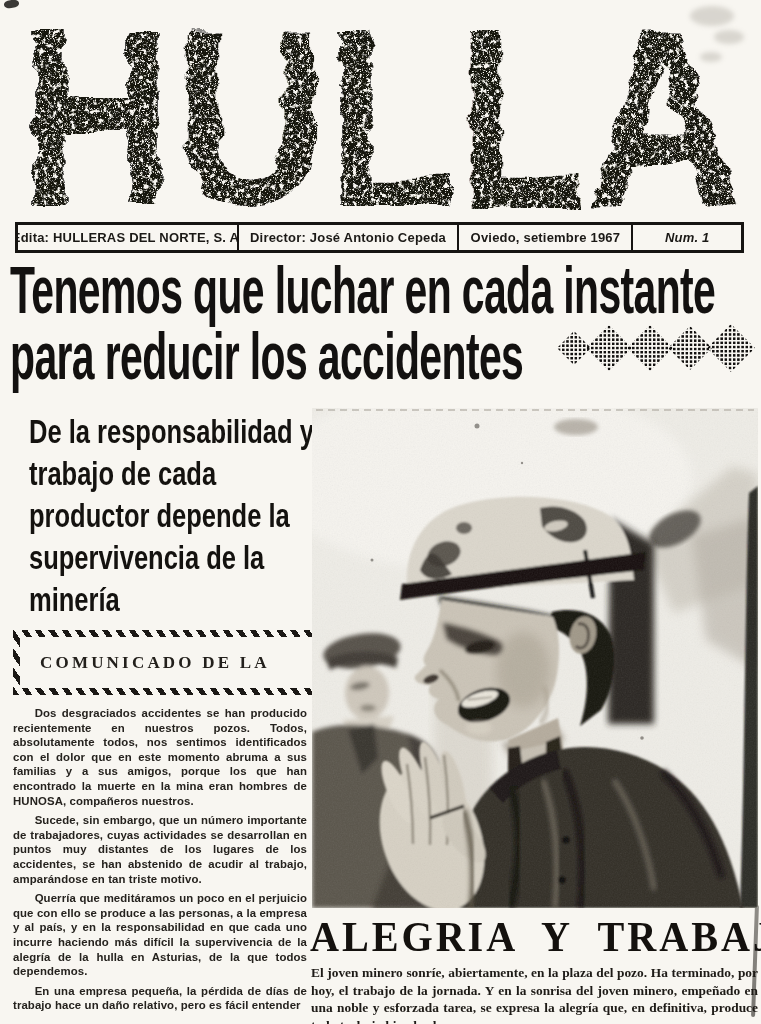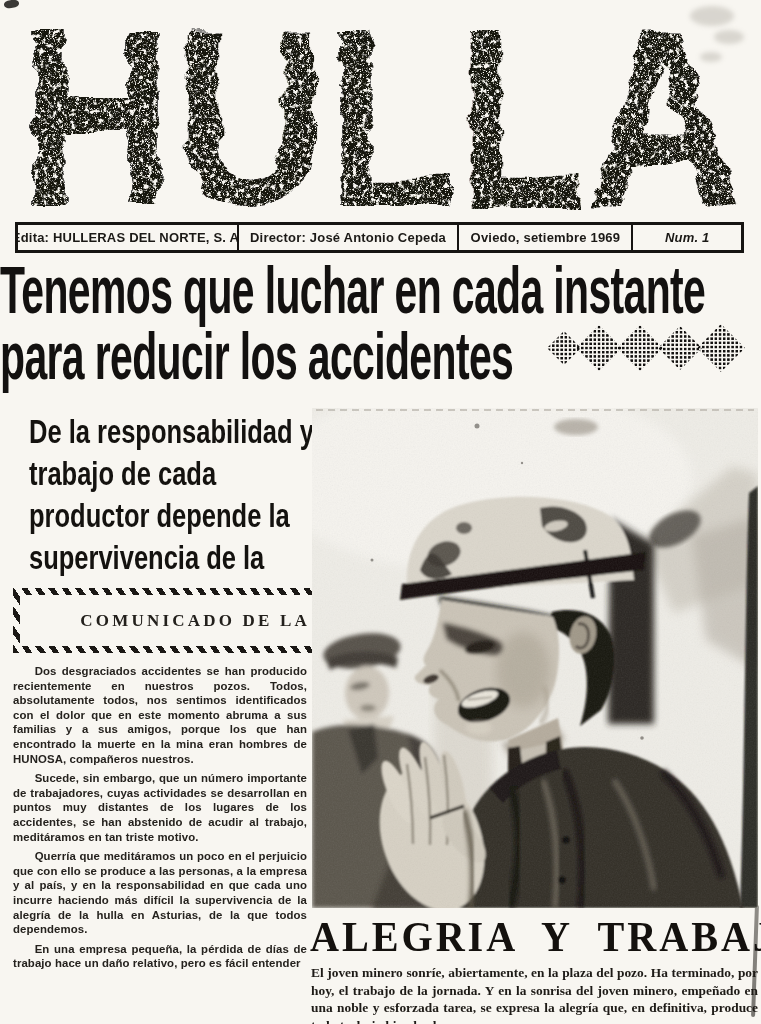--- a/index.html
+++ b/index.html
@@ -21,21 +21,21 @@
     border:3px solid #161412;display:flex;box-sizing:border-box;background:#f8f6f1;
   }
   .infobar .cell{
     display:flex;align-items:center;justify-content:center;
     font-size:13px;font-weight:bold;letter-spacing:.2px;color:#1b1916;
     border-right:2px solid #161412;white-space:nowrap;overflow:hidden;
   }
   .infobar .cell:last-child{border-right:none;font-style:italic;}
   .c1{width:30.5%;} .c2{width:30.5%;} .c3{width:24%;} .c4{width:15%;}
   
-  .headline{position:absolute;left:0;top:256px;width:748px;height:142px;}
+  .headline{position:absolute;left:10px;top:256px;width:748px;height:142px;}
   .headline .hl-line{height:66px;white-space:nowrap;}
   .headline .hl-text{
     display:inline-block;transform:scale(0.64,1.04);transform-origin:left top;
     font-size:64px;font-weight:bold;letter-spacing:-1px;line-height:66px;color:#131110;
   }
   .diamonds{position:absolute;left:552px;top:68px;display:flex;align-items:center;}
   .diamond{
     clip-path:polygon(50% 0,100% 50%,50% 100%,0 50%);
     background-image:radial-gradient(#131110 1.25px,rgba(0,0,0,0) 1.45px);
     background-size:4.2px 4.2px;margin-left:-5px;flex:none;
@@ -50,21 +50,20 @@
   .subhead .sh-line{height:42px;white-space:nowrap;margin-left:16px;}
   .subhead .sh-text{
     display:inline-block;transform:scaleX(0.75);transform-origin:left top;
     font-size:34px;font-weight:bold;line-height:42px;color:#14120f;letter-spacing:0;
   }
   .com-box{
     margin-top:10px;width:270px;
     border:7px solid transparent;
     border-image:repeating-linear-gradient(55deg,#1b1815 0 5px,rgba(0,0,0,0) 5px 11px) 7;
     padding:12px 6px 12px 20px;
-    text-align:right;
   }
   .com-box .com-line{
     font-family:"Liberation Serif",serif;font-size:17px;font-weight:bold;
     letter-spacing:3.2px;line-height:27px;color:#23201c;white-space:nowrap;
   }
   .body-text{margin-top:11px;width:294px;}
   .body-text p{
     margin:0 0 5px 0;font-size:11.4px;font-weight:bold;line-height:14.6px;
     text-align:justify;text-indent:1.9em;color:#25221e;letter-spacing:.1px;
   }
@@ -116,21 +115,21 @@
           <feComposite in="eaten" in2="fineA" operator="in"></feComposite>
         </filter>
       </defs>
       <text x="368" y="192" text-anchor="middle" textLength="718" lengthAdjust="spacingAndGlyphs" font-family="'Liberation Sans',sans-serif" font-weight="bold" font-size="252" fill="#141210" filter="url(#distress)">HULLA</text>
     </svg>
   </div>
 
   <div class="infobar">
     <div class="cell c1">Edita: HULLERAS DEL NORTE, S. A.</div>
     <div class="cell c2">Director: José Antonio Cepeda</div>
-    <div class="cell c3">Oviedo, setiembre 1969</div>
+    <div class="cell c3">Oviedo, setiembre 1967</div>
     <div class="cell c4">Num. 1</div>
   </div>
 
   <div class="headline">
     <div class="hl-line"><span class="hl-text">Tenemos que luchar en cada instante</span></div>
     <div class="hl-line"><span class="hl-text">para reducir los accidentes</span></div>
     <div class="diamonds">
       <div class="diamond d1"></div>
       <div class="diamond d2"></div>
       <div class="diamond d3"></div>
@@ -138,29 +137,30 @@
       <div class="diamond d5"></div>
     </div>
   </div>
 
   <div class="left-col">
     <div class="subhead">
       <div class="sh-line"><span class="sh-text">De la responsabilidad y</span></div>
       <div class="sh-line"><span class="sh-text">trabajo de cada</span></div>
       <div class="sh-line"><span class="sh-text">productor depende la</span></div>
       <div class="sh-line"><span class="sh-text">supervivencia de la</span></div>
+      <div class="sh-line"><span class="sh-text">minería</span></div>
     </div>
 
     <div class="com-box">
       <div class="com-line">COMUNICADO DE LA</div>
     </div>
 
     <div class="body-text">
       <p>Dos desgraciados accidentes se han producido recientemente en nuestros pozos. Todos, absolutamente todos, nos sentimos identificados con el dolor que en este momento abruma a sus familias y a sus amigos, porque los que han encontrado la muerte en la mina eran hombres de HUNOSA, compañeros nuestros.</p>
-      <p>Sucede, sin embargo, que un número importante de trabajadores, cuyas actividades se desarrollan en puntos muy distantes de los lugares de los accidentes, se han abstenido de acudir al trabajo, meditáramos en tan triste motivo.</p>
+      <p>Sucede, sin embargo, que un número importante de trabajadores, cuyas actividades se desarrollan en puntos muy distantes de los lugares de los accidentes, se han abstenido de acudir al trabajo, amparándose en tan triste motivo.</p>
       <p>Querría que meditáramos un poco en el perjuicio que con ello se produce a las personas, a la empresa y al país, y en la responsabilidad en que cada uno incurre haciendo más difícil la supervivencia de la alegría de la hulla en Asturias, de la que todos dependemos.</p>
       <p>En una empresa pequeña, la pérdida de días de trabajo hace un daño relativo, pero es fácil entender</p>
     </div>
 
   </div>
 
   <div class="photo">
     <svg viewBox="0 0 446 500">
       <defs>
         <filter id="b1">

